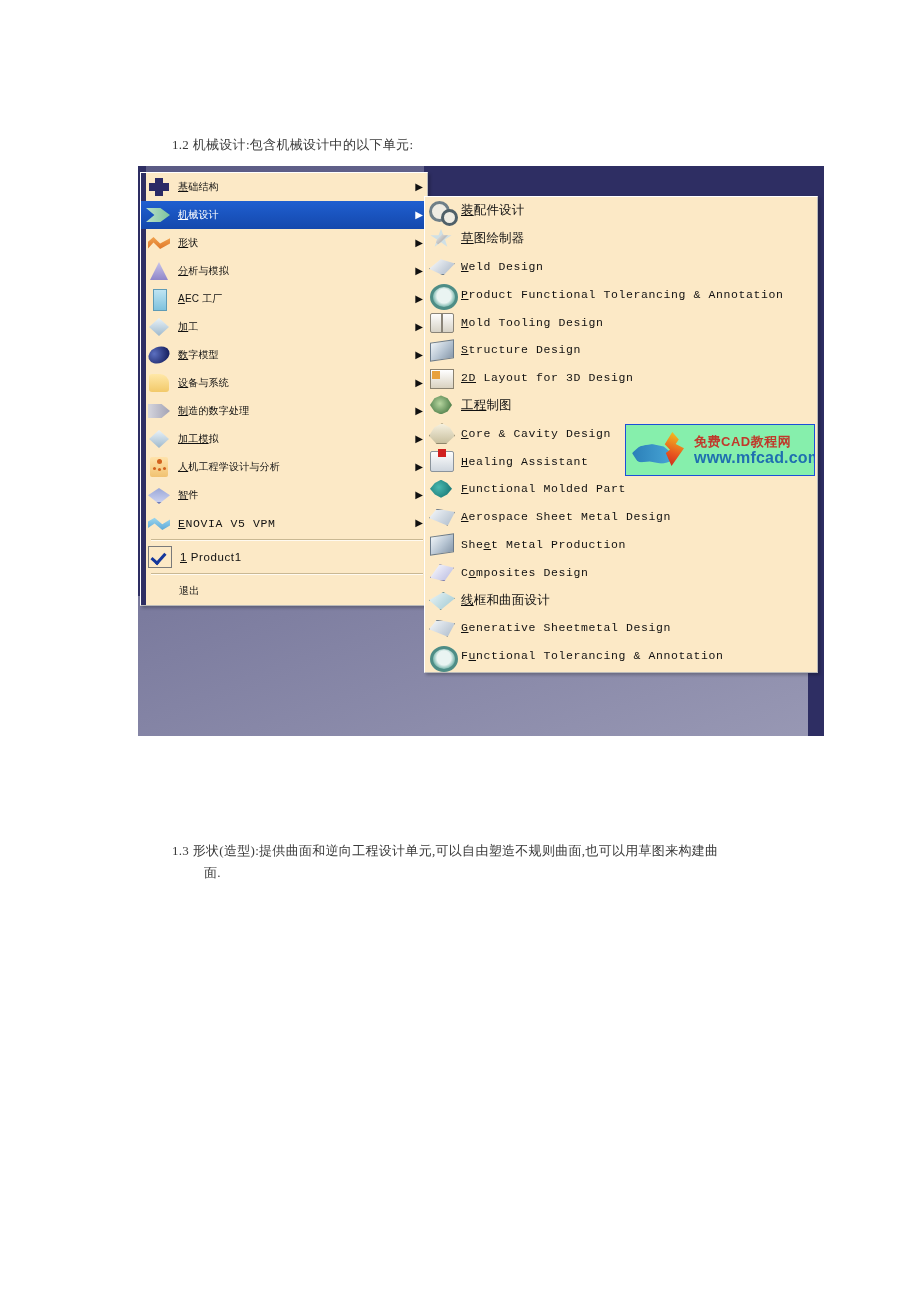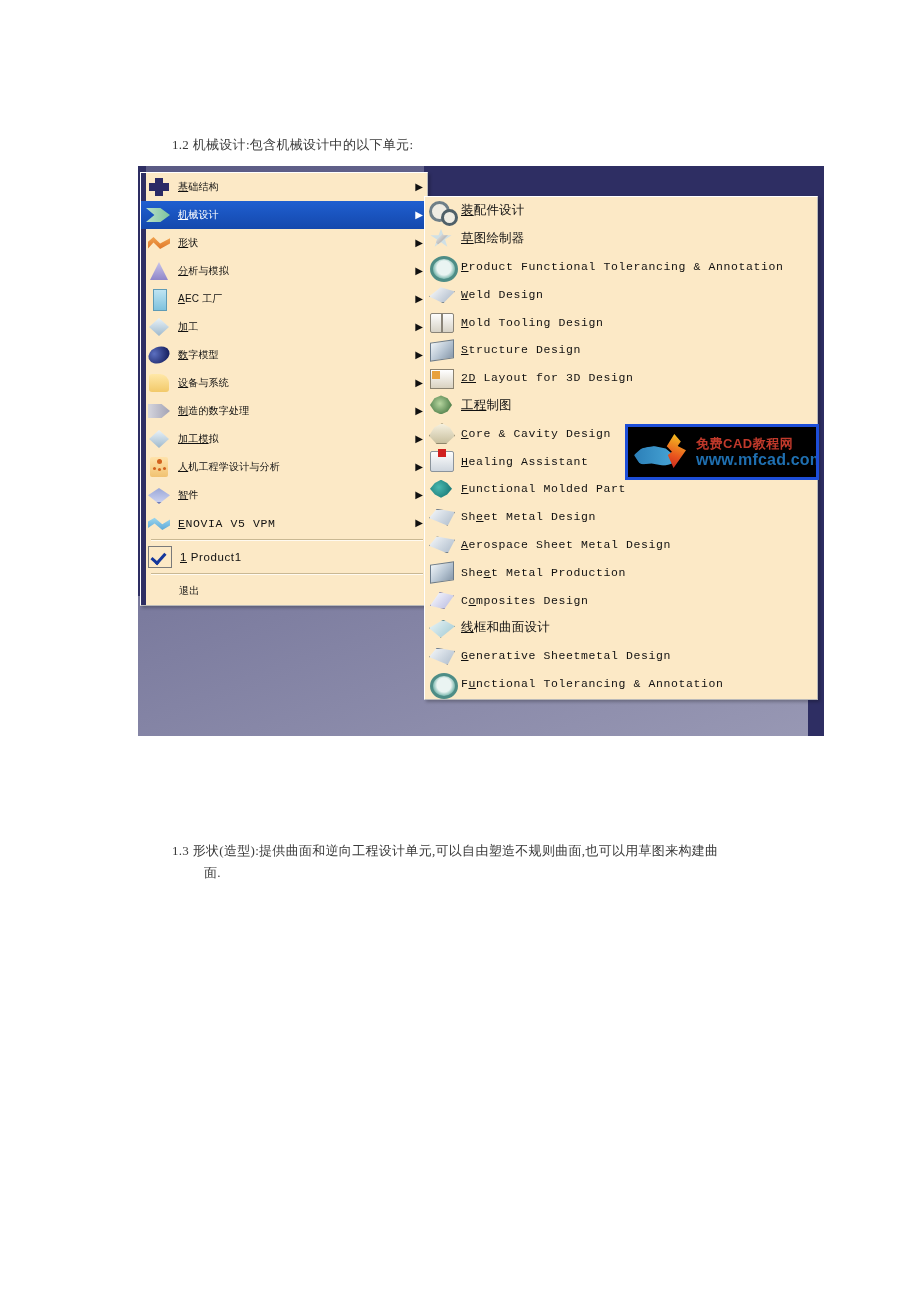--- a/index.html
+++ b/index.html
@@ -268,22 +268,22 @@
   .ic-2d { left:2px; top:3px; width:22px; height:18px;
     background: linear-gradient(180deg,#ffffff,#d9d2c0); border:1px solid #8a8270; }
   .ic-2d::after { content:""; position:absolute; left:1px; top:1px; width:8px; height:8px;
     background:#e8a13c; }
 
   
   #watermark {
     position: absolute;
     left: 487px; top: 258px;
     width: 188px; height: 50px;
-    background: #000000;
-    border: 3px solid #1d4ed8;
+    background: #86efac;
+    border: 1px solid #1d4ed8;
     display: flex; align-items: center;
     overflow: hidden;
   }
   #watermark .wm-mark {
     width: 60px; height: 40px; margin-left: 4px; position: relative; flex: 0 0 60px;
   }
   #watermark .wm-swoosh {
     position:absolute; left:2px; top:14px; width:44px; height:20px;
     border-radius: 50% 50% 45% 45%;
     background: linear-gradient(90deg,#2b7fb8,#4aa8d8);
@@ -456,34 +456,34 @@
 
     <div class="smi cjk">
       <span class="ico">
           <i class="ic ic-star"></i>
         </span>
       <span class="lbl"><span class="u">草</span>图绘制器</span>
     </div>
 
     <div class="smi latin">
       <span class="ico">
+          <i class="ic ic-weld"></i>
+        </span>
+      <span class="lbl"><span class="u">W</span>eld Design</span>
+    </div>
+
+    <div class="smi latin">
+      <span class="ico">
           <i class="ic ic-tol"></i>
         </span>
       <span class="lbl"><span class="u">P</span>roduct Functional Tolerancing &amp; Annotation</span>
     </div>
 
     <div class="smi latin">
       <span class="ico">
-          <i class="ic ic-weld"></i>
-        </span>
-      <span class="lbl"><span class="u">W</span>eld Design</span>
-    </div>
-
-    <div class="smi latin">
-      <span class="ico">
           <i class="ic ic-book"></i>
         </span>
       <span class="lbl"><span class="u">M</span>old Tooling Design</span>
     </div>
 
     <div class="smi latin">
       <span class="ico">
           <i class="ic ic-box"></i>
         </span>
       <span class="lbl"><span class="u">S</span>tructure Design</span>
@@ -517,26 +517,20 @@
       <span class="lbl"><span class="u">H</span>ealing Assistant</span>
     </div>
 
     <div class="smi latin">
       <span class="ico">
           <i class="ic ic-teal"></i>
         </span>
       <span class="lbl"><span class="u">F</span>unctional Molded Part</span>
     </div>
 
-    <div class="smi latin">
-      <span class="ico">
-          <i class="ic ic-sheet"></i>
-        </span>
-      <span class="lbl">Sh<span class="u">e</span>et Metal Design</span>
-    </div>
 
     <div class="smi latin">
       <span class="ico">
           <i class="ic ic-sheet"></i>
         </span>
       <span class="lbl"><span class="u">A</span>erospace Sheet Metal  Design</span>
     </div>
 
     <div class="smi latin">
       <span class="ico">

